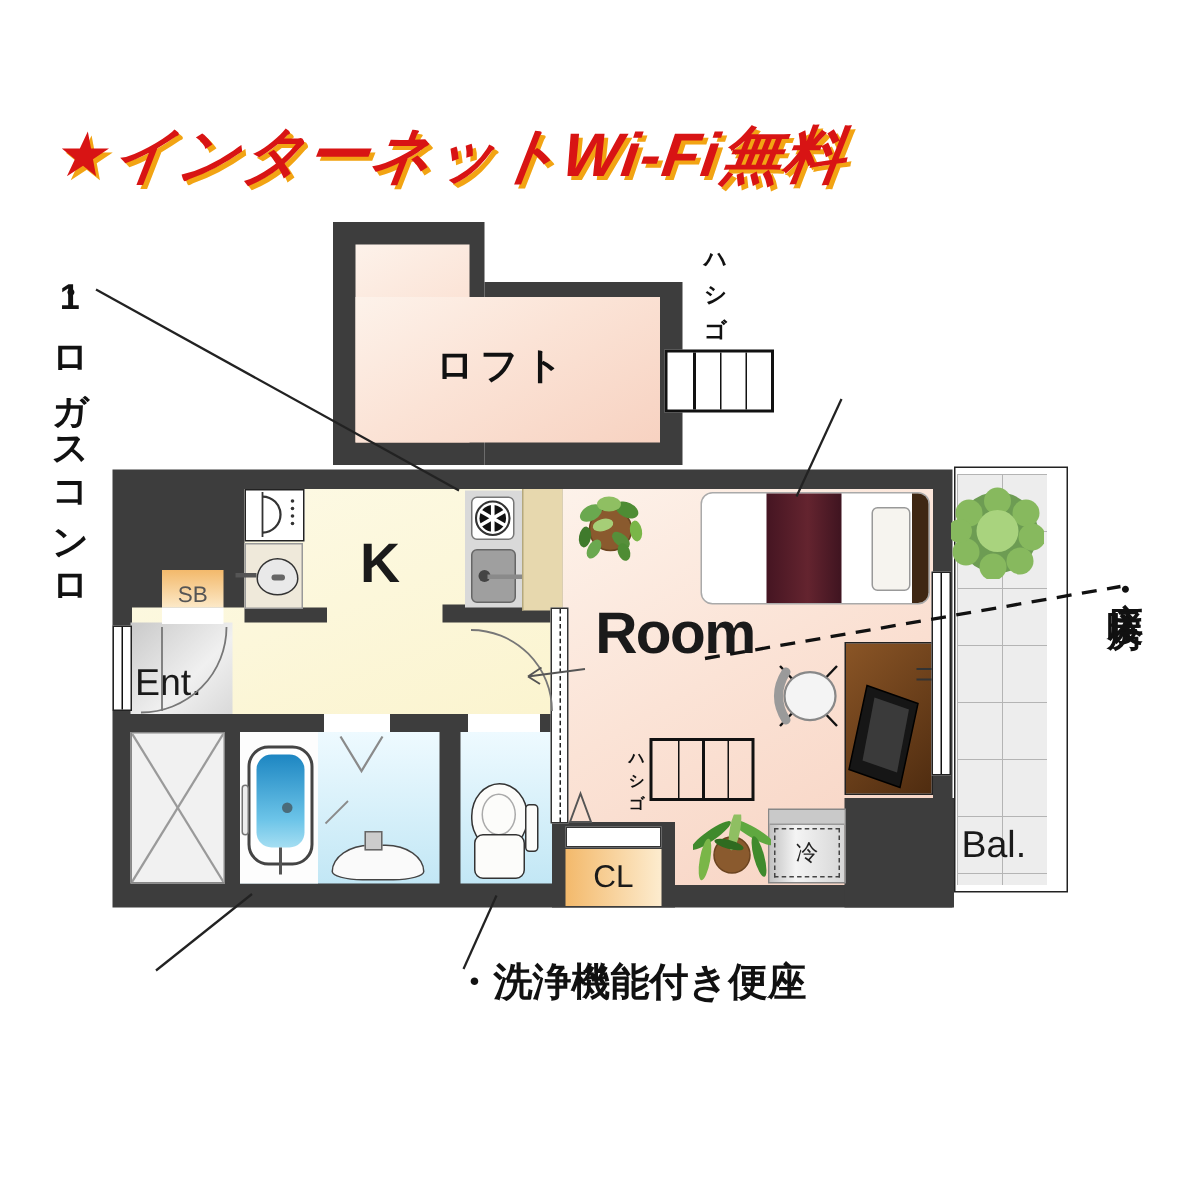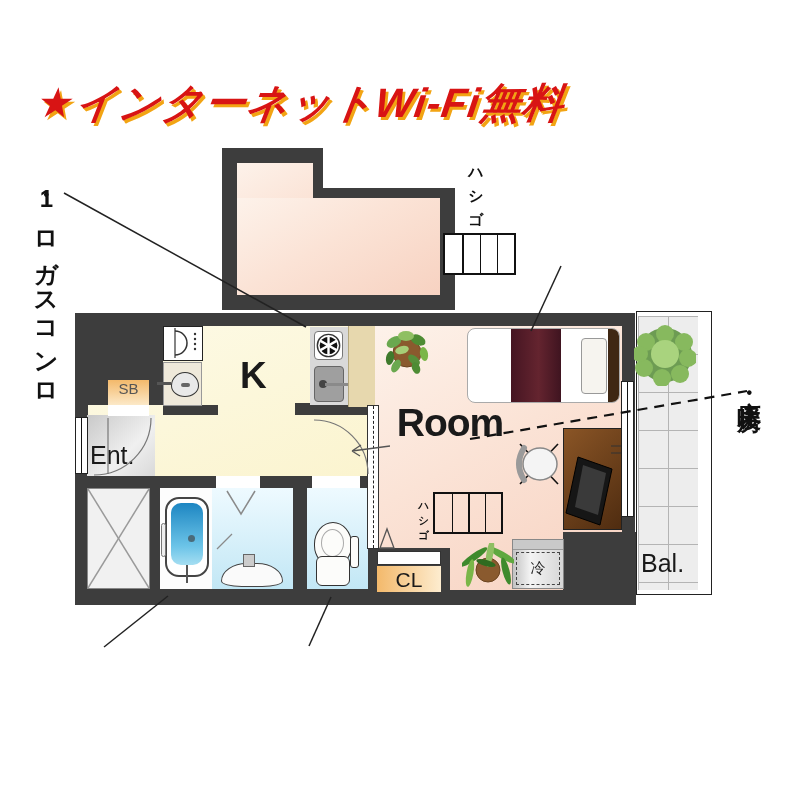--- a/index.html
+++ b/index.html
@@ -34,41 +34,42 @@
 <body>
 
 <div class="canvas">
 
   <div class="a title" style="left:34px;top:76px;">★インターネットWi-Fi無料</div>
 
   <div class="a wall" style="left:222px;top:148px;width:101px;height:162px;"></div>
   <div class="a wall" style="left:323px;top:188px;width:132px;height:122px;"></div>
   <div class="a floor-pink" style="left:237px;top:163px;width:76px;height:132px;"></div>
   <div class="a floor-pink" style="left:237px;top:198px;width:203px;height:97px;"></div>
+  <div class="a jp-label" style="left:250px;top:227px;width:170px;text-align:center;letter-spacing:4px;">ロフト</div>
 
   <div class="a ladder" style="left:443px;top:233px;width:73px;height:42px;background:#fff;z-index:4;">
     <div class="rung" style="left:25%;"></div>
     <div class="rung" style="left:50%;"></div>
     <div class="rung" style="left:75%;"></div>
   </div>
   <div class="a vtext" style="left:466px;top:160px;font-size:15px;letter-spacing:3px;">ハシゴ</div>
 
   <div class="a wall" style="left:75px;top:313px;width:560px;height:292px;z-index:1;"></div>
 
   <div class="a floor-cream" style="left:88px;top:326px;width:287px;height:150px;z-index:2;"></div>
   <div class="a floor-pink" style="left:375px;top:326px;width:247px;height:264px;z-index:2;"></div>
   <div class="a floor-ent" style="left:87px;top:415px;width:68px;height:61px;z-index:3;"></div>
 
   <div class="a wall" style="left:88px;top:326px;width:75px;height:79px;z-index:3;"></div>
   <div class="a wall" style="left:163px;top:405px;width:55px;height:10px;z-index:3;"></div>
   <div class="a wall" style="left:295px;top:403px;width:72px;height:12px;z-index:3;"></div>
   <div class="a wall" style="left:368px;top:548px;width:82px;height:57px;z-index:3;"></div>
   <div class="a wall" style="left:563px;top:532px;width:73px;height:73px;z-index:3;"></div>
 
-  <div class="a orange-box" style="left:108px;top:380px;width:41px;height:25px;z-index:4;display:flex;align-items:flex-start;justify-content:center;">
+  <div class="a orange-box" style="left:108px;top:380px;width:41px;height:25px;z-index:4;display:flex;align-items:flex-end;justify-content:center;">
     <span class="plain-label" style="font-size:15px;color:#555;">SB</span>
   </div>
   <div class="a" style="left:108px;top:405px;width:41px;height:11px;background:#fff;z-index:4;"></div>
   <div class="a plain-label" style="left:90px;top:441px;font-size:25px;z-index:5;">Ent.</div>
   <div class="a window" style="left:75px;top:417px;width:13px;height:57px;z-index:4;">
     <div class="sash"></div>
   </div>
 
   <div class="a" style="left:163px;top:326px;width:40px;height:35px;background:#fff;border:1.5px solid #222;z-index:4;">
     <svg width="37" height="32" viewBox="0 0 37 32">
@@ -141,21 +142,21 @@
       <div class="a" style="left:6px;top:6px;width:23px;height:28px;border:1px solid #aaa;border-radius:50%;"></div>
     </div>
     <div class="a" style="left:9px;top:68px;width:34px;height:30px;background:#fcfcfa;border:1.5px solid #333;border-radius:6px;"></div>
     <div class="a" style="left:43px;top:48px;width:9px;height:32px;background:#fcfcfa;border:1.5px solid #333;border-radius:3px;"></div>
   </div>
 
   <div class="a" style="left:216px;top:476px;width:44px;height:12px;background:#fff;z-index:4;"></div>
   <div class="a" style="left:312px;top:476px;width:48px;height:12px;background:#fff;z-index:4;"></div>
 
   <div class="a" style="left:377px;top:551px;width:64px;height:14px;background:#fff;border:1px solid #333;z-index:4;"></div>
-  <div class="a orange-box" style="left:377px;top:566px;width:64px;height:26px;z-index:4;display:flex;align-items:flex-end;justify-content:center;background:linear-gradient(90deg,#f3b96b,#fdeccf);">
+  <div class="a orange-box" style="left:377px;top:566px;width:64px;height:38px;z-index:4;display:flex;align-items:center;justify-content:center;background:linear-gradient(90deg,#f3b96b,#fdeccf);">
     <span class="plain-label" style="font-size:21px;">CL</span>
   </div>
 
   <div class="a room-label" style="left:392px;top:403px;width:116px;z-index:5;">
     <div>Room</div>
   </div>
 
   <div class="a" style="left:467px;top:328px;width:153px;height:75px;background:#fff;border:1px solid #aaa;border-radius:8px;z-index:4;">
     <div class="a" style="left:43px;top:0;width:50px;height:100%;background:linear-gradient(90deg,#451522,#64242f 55%,#3f1420);"></div>
     <div class="a" style="left:113px;top:9px;width:26px;height:56px;background:#f6f4ef;border:1px solid #999;border-radius:4px;"></div>
@@ -237,20 +238,21 @@
       <circle cx="46" cy="50" r="9" fill="#87b95e"></circle>
         <circle cx="28" cy="54" r="9" fill="#87b95e"></circle>
       <circle cx="10" cy="44" r="9" fill="#87b95e"></circle>
         <circle cx="6" cy="30" r="8" fill="#87b95e"></circle>
       <circle cx="31" cy="30" r="14" fill="#a9d37e"></circle>
     </svg>
   </div>
 
   <div class="a vtext" style="left:30px;top:182px;font-size:24px;letter-spacing:3px;z-index:5;">・1ロガスコンロ</div>
   <div class="a vtext" style="left:733px;top:380px;font-size:24px;letter-spacing:3px;z-index:5;">・床暖房</div>
+  <div class="a jp-label" style="left:303px;top:637px;font-size:26px;z-index:5;">・洗浄機能付き便座</div>
 
   <svg class="a" style="left:0;top:0;z-index:60;pointer-events:none;" width="800" height="800" viewBox="0 0 800 800">
     <line x1="64" y1="193" x2="306" y2="327" stroke="#222" stroke-width="1.5"></line>
     <line x1="561" y1="266" x2="531" y2="331" stroke="#222" stroke-width="1.5"></line>
     <line x1="470" y1="439" x2="747" y2="391" stroke="#111" stroke-width="2.2" stroke-dasharray="10 7"></line>
     <line x1="168" y1="596" x2="104" y2="647" stroke="#222" stroke-width="1.5"></line>
     <line x1="331" y1="597" x2="309" y2="646" stroke="#222" stroke-width="1.5"></line>
     <path d="M 151 418 A 57 57 0 0 1 94 475" fill="none" stroke="#777" stroke-width="1.2"></path>
     <line x1="108" y1="418" x2="108" y2="474" stroke="#777" stroke-width="1.2"></line>
     <path d="M 314 420 A 54 54 0 0 1 368 474" fill="none" stroke="#777" stroke-width="1.2"></path>

